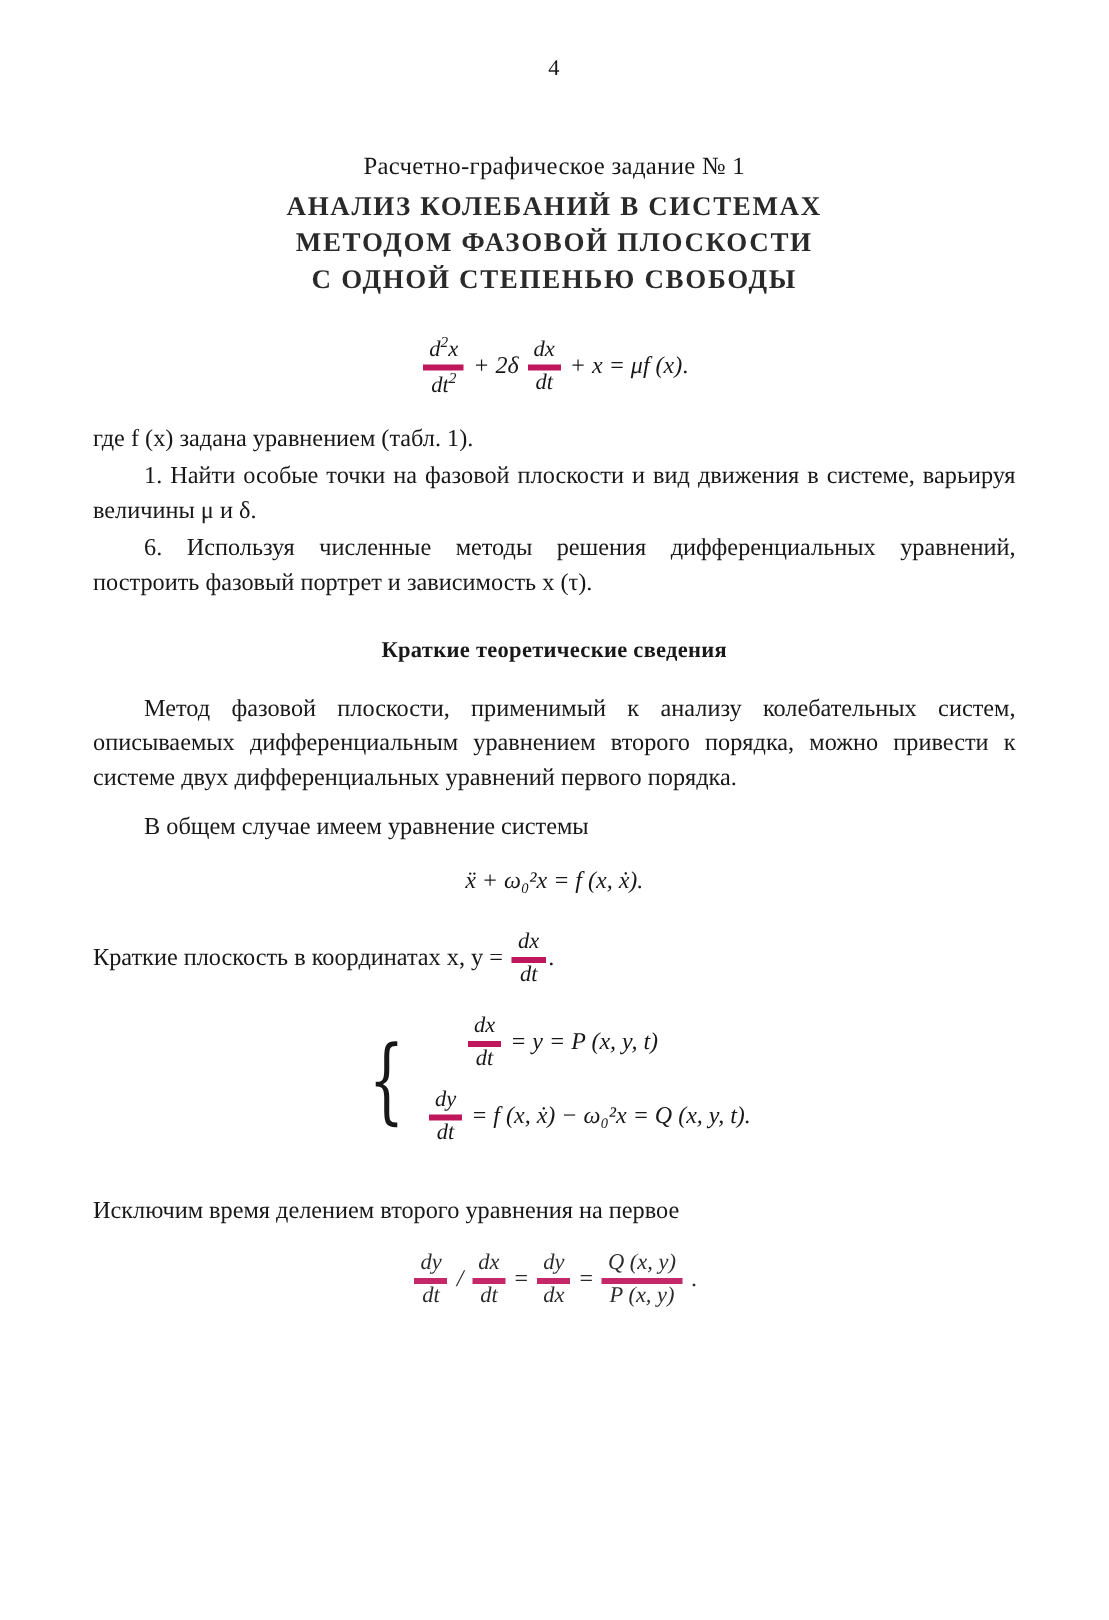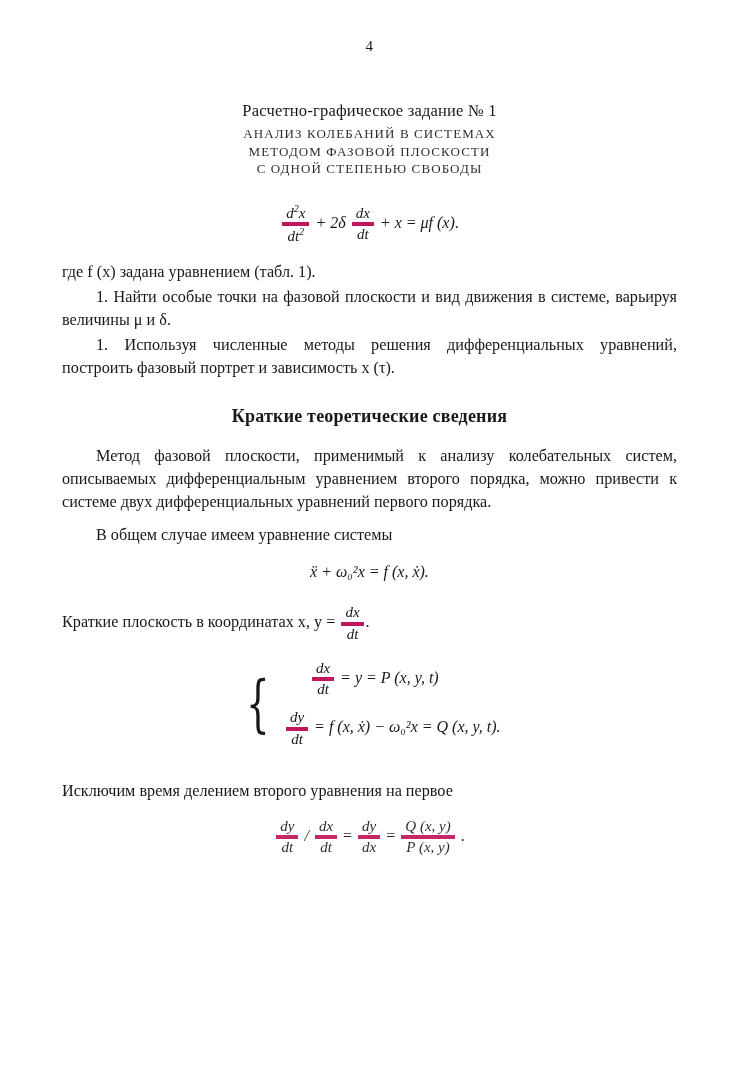--- a/index.html
+++ b/index.html
@@ -33,22 +33,22 @@
     text-align: center;
     margin-bottom: 26px;
   }
   .title-line1 {
     font-size: 16.5px;
     margin-bottom: 4px;
     letter-spacing: 0.2px;
     margin-top: 46px;
   }
   .title-caps {
-    font-size: 13px;
-    font-weight: normal;
+    font-size: 18px;
+    font-weight: bold;
     letter-spacing: 1.1px;
     line-height: 1.35;
     text-transform: uppercase;
   }
   p {
     margin: 0 0 2px 0;
     font-size: 16.2px;
     line-height: 1.42;
     text-align: justify;
     text-justify: inter-word;
@@ -66,21 +66,21 @@
   .formula {
     text-align: center;
     font-family: "Liberation Serif", "DejaVu Serif", serif;
     font-style: italic;
     font-size: 16px;
     margin: 16px 0 16px 0;
   }
   .subhead {
     text-align: center;
     font-weight: bold;
-    font-size: 18px;
+    font-size: 15px;
     margin: 26px 0 18px 0;
     letter-spacing: 0.2px;
   }
   
   .frac {
     display: inline-block;
     vertical-align: middle;
     text-align: center;
     margin: 0 2px;
     line-height: 1.05;
@@ -160,21 +160,21 @@
     <span class="frac">
       <span class="num">dx</span>
       <span class="den">dt</span>
     </span>
     <span>+ x = μ</span><span>f (x)</span><span class="upright">.</span>
   </div>
 
   <p>где  f (x)  задана уравнением (табл. 1).</p>
 
   <p class="indent">1. Найти особые точки на фазовой плоскости и вид движения в системе, варьируя величины μ и δ.</p>
-  <p class="indent">1. Используя численные методы решения дифференциальных уравнений, построить фазовый портрет и зависимость x (τ).</p>
+  <p class="indent">6. Используя численные методы решения дифференциальных уравнений, построить фазовый портрет и зависимость x (τ).</p>
 
   <div class="subhead">Краткие теоретические сведения</div>
 
   <p class="indent">Метод фазовой плоскости, применимый к анализу колебательных систем, описываемых дифференциальным уравнением второго порядка, можно привести к системе двух дифференциальных уравнений первого порядка.</p>
   <div class="spacer-sm"></div>
   <p class="indent">В общем случае имеем уравнение системы</p>
 
   <div class="formula">ẍ + ω₀²x = f (x, ẋ).</div>
 
   <div class="spacer-sm"></div>

